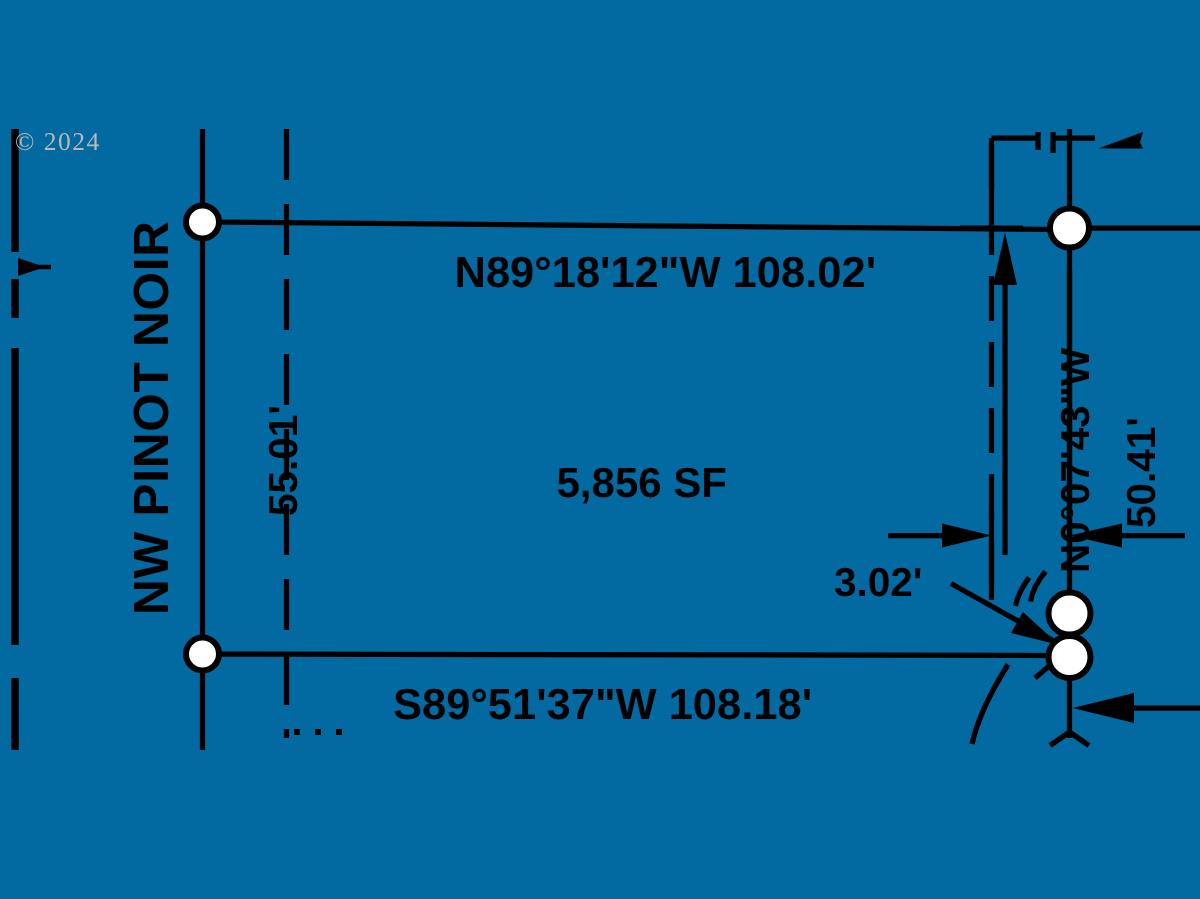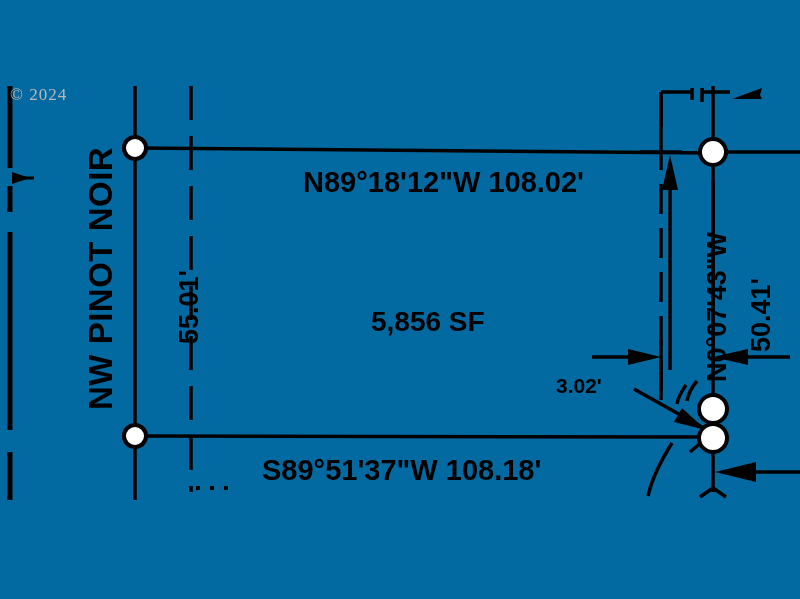--- a/index.html
+++ b/index.html
@@ -172,15 +172,15 @@
 
 
   <div class="lbl" style="left:354px; top:308px; font-size:28px;margin-left:17px;">5,856 SF</div>
 
   <div class="lbl rot90" style="left:176px; top:344px; font-size:27px;">55.01'</div>
 
   <div class="lbl rot90" style="left:704px; top:382px; font-size:27px;">N0°07'43"W</div>
 
   <div class="lbl rot90" style="left:748px; top:352px; font-size:27px;">50.41'</div>
 
-  <div class="lbl" style="left:556px; top:375px; font-size:21px;">3.02'</div>
+  <div class="lbl" style="left:556px; top:375px; font-size:27px;">3.02'</div>
 
 </div>
 
 </body></html>

